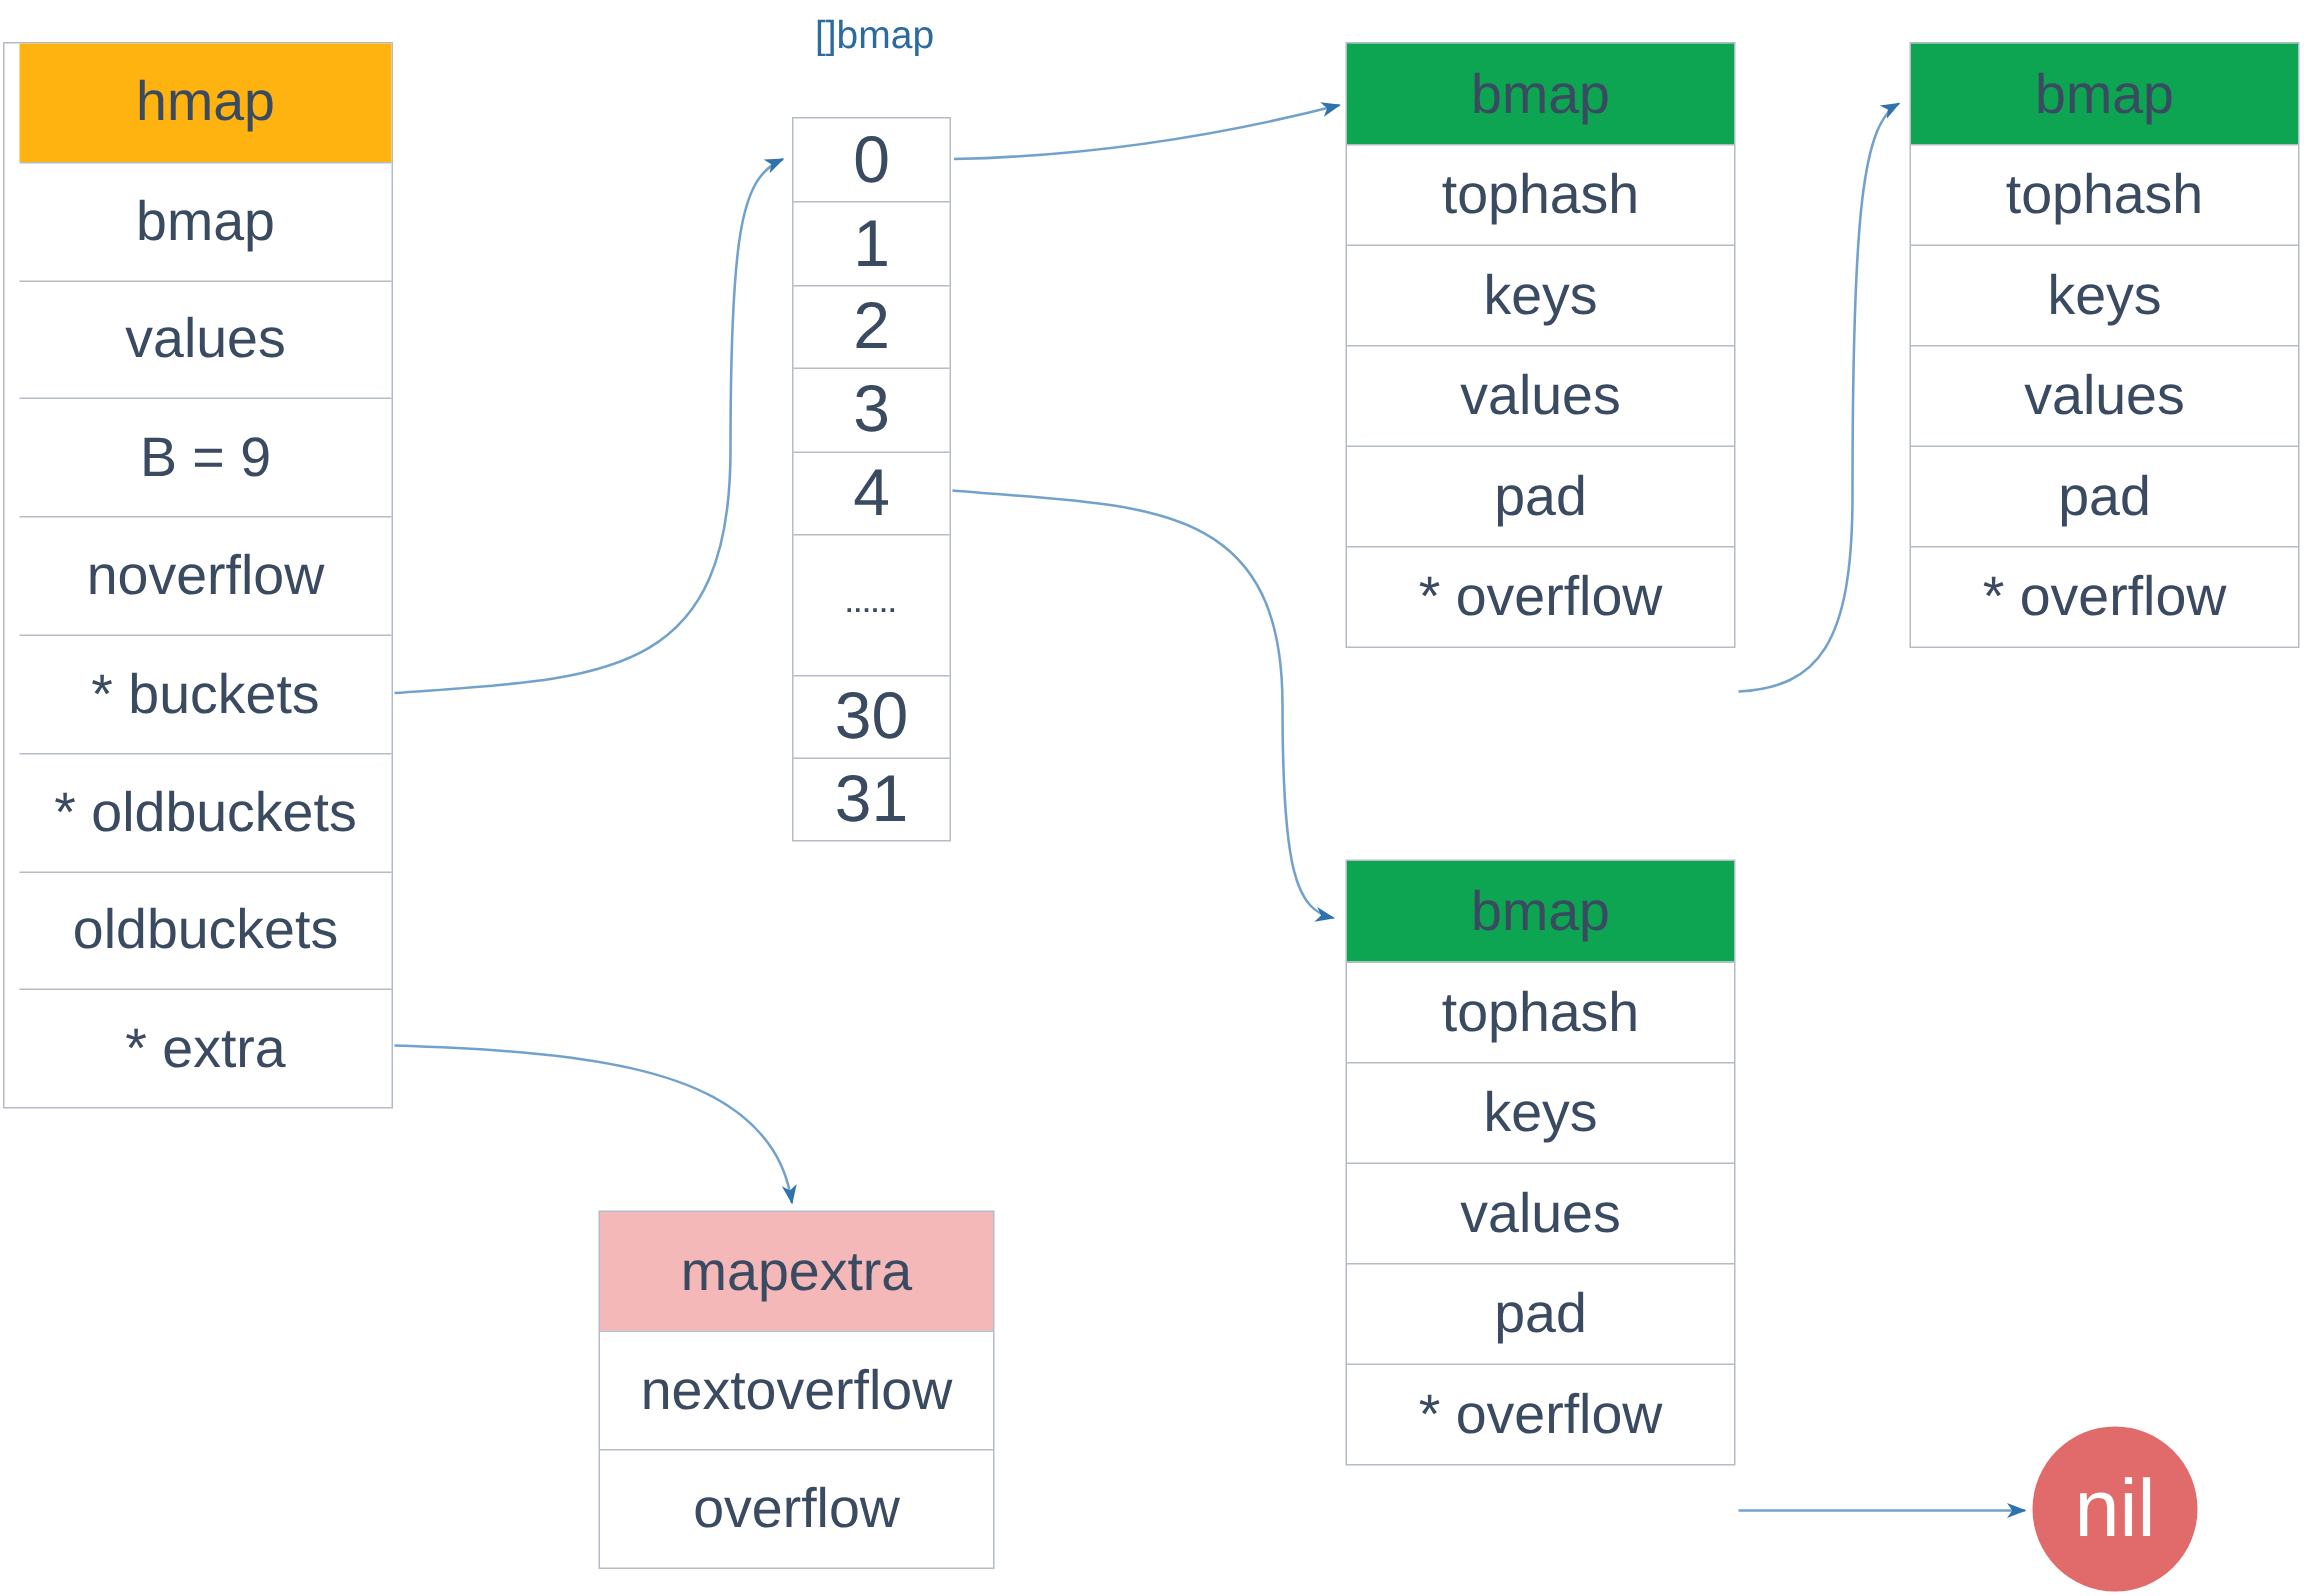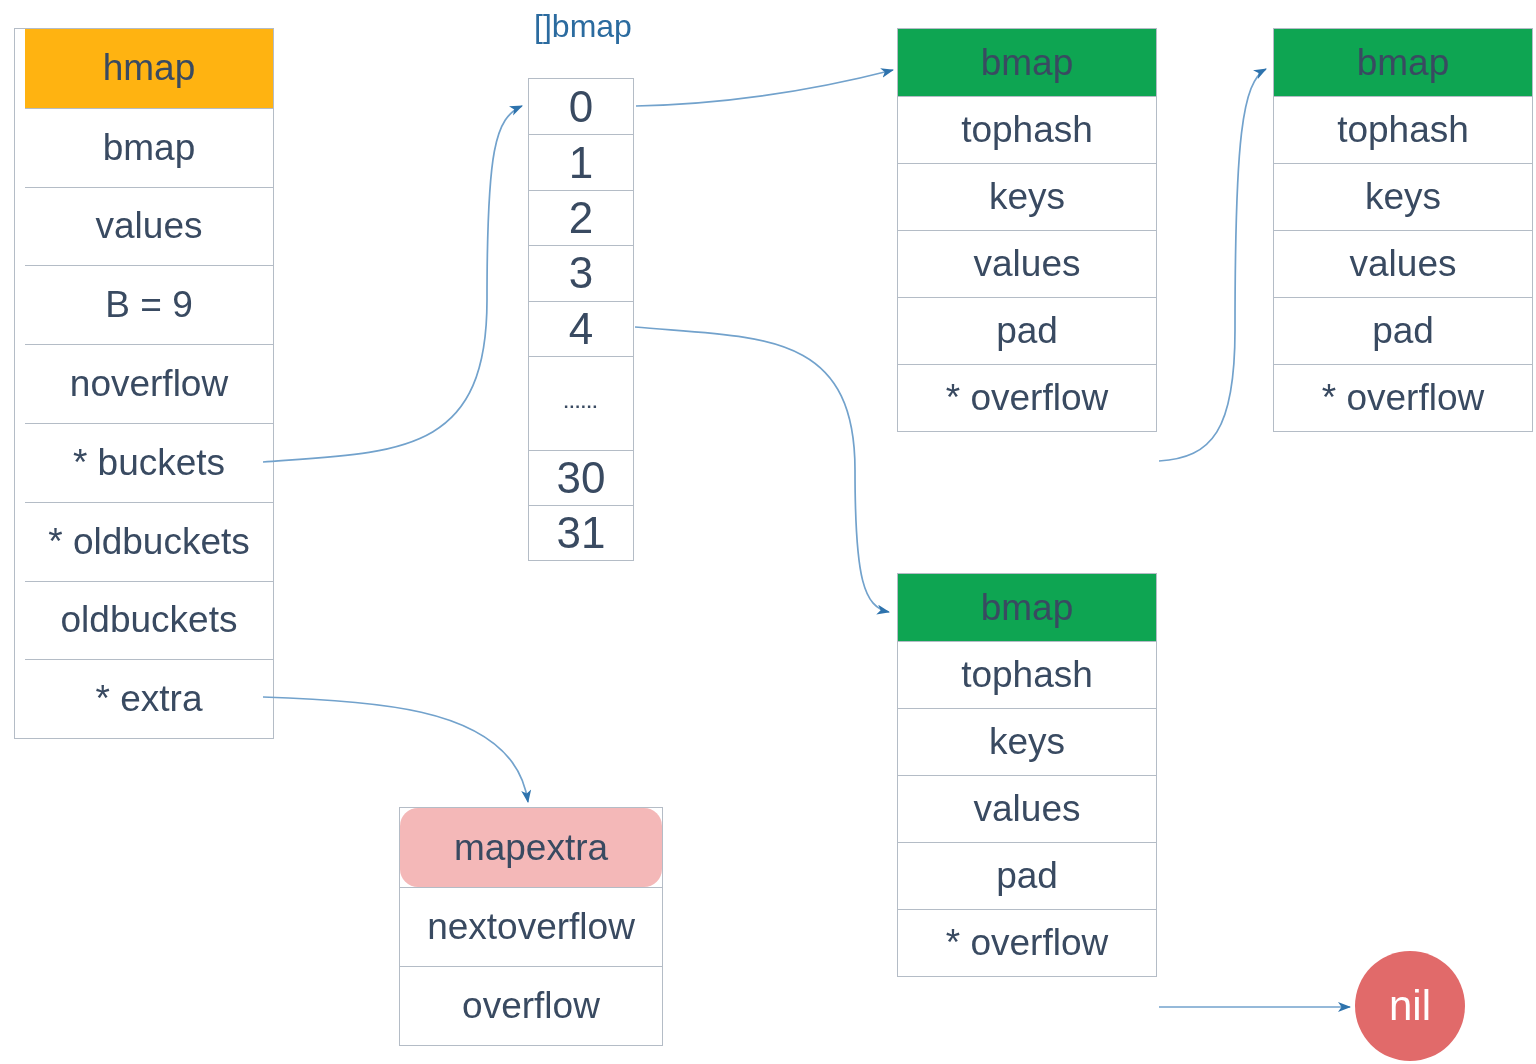--- a/index.html
+++ b/index.html
@@ -22,61 +22,61 @@
     display:flex;align-items:center;justify-content:center;
     box-sizing:border-box;
     color:var(--navy_text,#394A61);
     font-size:37px;
     border-top:1px solid var(--border_gray,#B4BCC6);
     white-space:nowrap;
   }
   .cell:first-child{border-top:none;}
   .hd-orange{background:var(--orange,#FFB311);}
   .hd-green{background:var(--green,#0EA552);}
-  .hd-pink{background:var(--pink,#F4B8B8);border-radius:18px;}
+  .hd-pink{background:var(--pink,#F4B8B8);}
   .t-hmap .cell{height:78.8px;}
   .t-bmap .cell{height:67px;}
   .t-mapextra .cell{height:79px;}
   .t-array{border-color:var(--border_gray,#B4BCC6);}
   .t-array .cell{height:55.4px;font-size:44px;}
   .t-array .cell-dots{height:93.6px;font-size:17px;font-weight:700;letter-spacing:1px;}
   #array-title{
     position:absolute;left:498px;top:8px;width:170px;
     text-align:center;
     color:var(--title_blue,#2B6B9F);
-    font-size:32px;
+    font-size:26px;
     z-index:1;
   }
   #nil-circle{
     position:absolute;left:1355px;top:951px;width:110px;height:110px;
     border-radius:50%;
     background:var(--red,#E16A6A);
     display:flex;align-items:center;justify-content:center;
     color:var(--nil_text,#FFFFFF);
-    font-size:42px;
+    font-size:54px;
     z-index:1;
   }
   #arrows{
     position:absolute;left:0;top:0;
     pointer-events:none;
     z-index:2;
   }
   .arrow{
     stroke:var(--line_blue,#72A2CC);
     stroke-width:1.7;
     fill:none;
   }
   #ah-path{fill:var(--arrowhead_blue,#2E73AD);}
 </style>
 </head>
 <body>
 
 <div id="canvas">
 
-  <div class="tbl t-hmap" style="left:14px;top:28px;width:260px;padding-left:10px;">
+  <div class="tbl t-hmap" style="left:2px;top:28px;width:260px;padding-left:10px;">
     <div class="cell hd-orange">hmap</div>
     <div class="cell">bmap</div>
     <div class="cell">values</div>
     <div class="cell">B = 9</div>
     <div class="cell">noverflow</div>
     <div class="cell">* buckets</div>
     <div class="cell">* oldbuckets</div>
     <div class="cell">oldbuckets</div>
     <div class="cell">* extra</div>
   </div>

